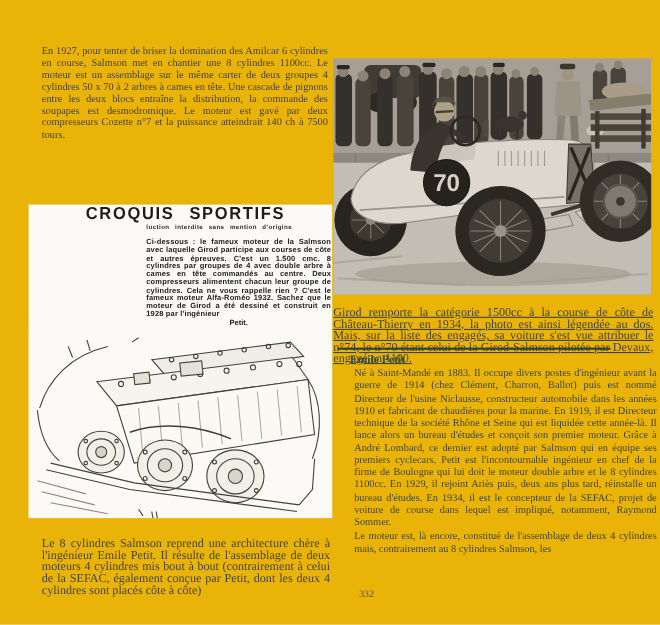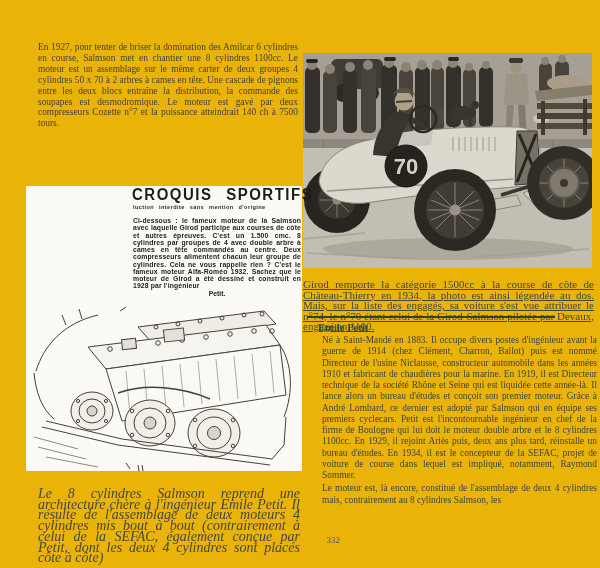--- a/index.html
+++ b/index.html
@@ -7,37 +7,37 @@
        font-family:"Liberation Serif", serif;}
   .page{position:relative;width:600px;height:568px;background:#eab308;}
 
   
   .intro{position:absolute;left:38px;top:42px;width:260px;color:#46423a;
          font-size:9.4px;line-height:10.9px;text-align:justify;}
   .intro p{margin:0 0 3px 0;}
 
   
   .clipping{position:absolute;left:26px;top:186px;width:276px;background:#fbfaf6;}
-  .clip-title{margin-left:106px;font-family:"Liberation Sans",sans-serif;
+  .clip-title{margin-left:52px;font-family:"Liberation Sans",sans-serif;
               font-weight:700;font-size:15px;letter-spacing:1.5px;word-spacing:8px;
               color:#1d1c19;white-space:nowrap;transform:scaleY(1.05);}
   .clip-sub{margin-left:107px;margin-top:1px;font-family:"Liberation Sans",sans-serif;
             font-weight:700;font-size:5.6px;letter-spacing:.4px;word-spacing:3px;color:#2b2a26;}
   .clip-body{margin-left:107px;margin-top:7px;width:168px;
              font-family:"Liberation Sans",sans-serif;font-weight:700;
              font-size:6.8px;line-height:7.25px;text-align:justify;
              letter-spacing:.15px;color:#232220;}
   .clip-last{margin-left:107px;width:168px;text-align:center;
              font-family:"Liberation Sans",sans-serif;font-weight:700;
              font-size:6.8px;line-height:7.25px;color:#232220;}
   .engine{display:block;margin-top:2px;}
 
   
   .draw-caption{position:absolute;left:38px;top:489px;width:262px;color:#45463f;
-                font-size:14px;line-height:10.7px;text-align:justify;font-style:italic;}
+                font-size:11px;line-height:10.7px;text-align:justify;}
 
   
   .photo{position:absolute;left:303px;top:53px;width:347px;height:215px;}
   .photo svg{display:block;}
 
   .photo-caption{position:absolute;left:303px;top:279px;width:291px;color:#42463f;
                  font-size:11px;line-height:10.5px;text-align:justify;text-decoration:underline;}
 
   
   .sidebar{position:absolute;left:307px;top:316px;width:286px;}

